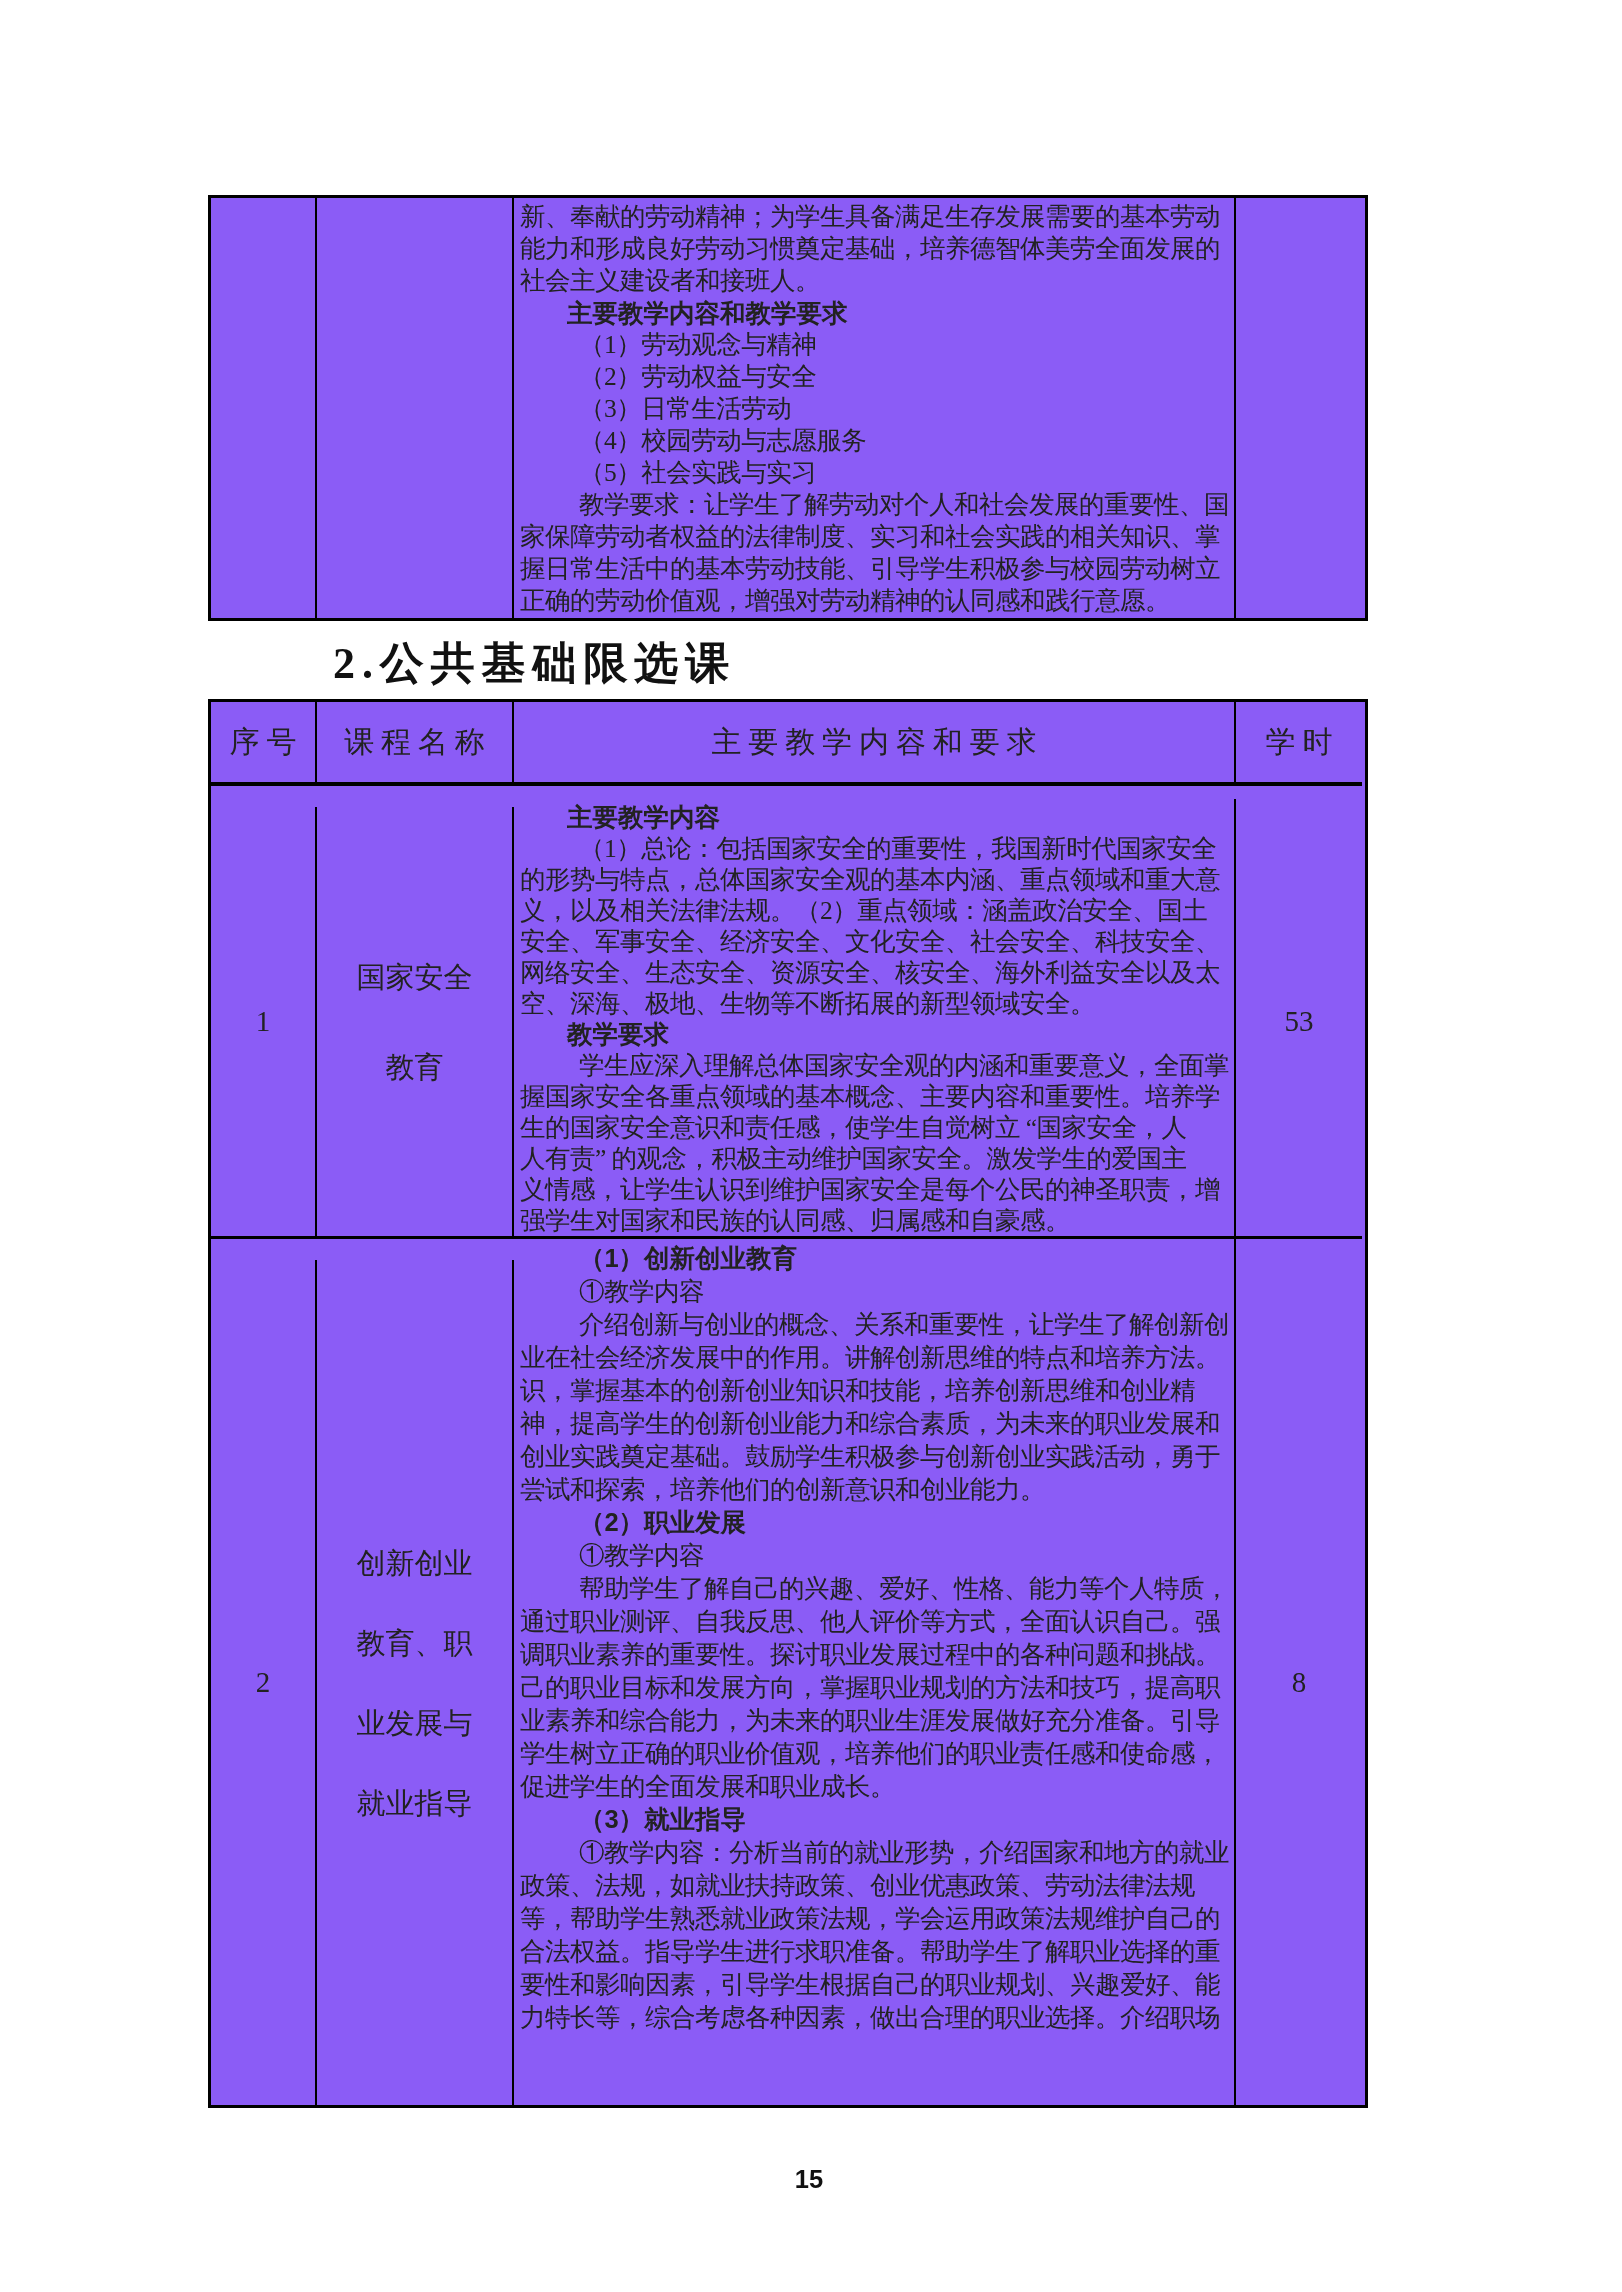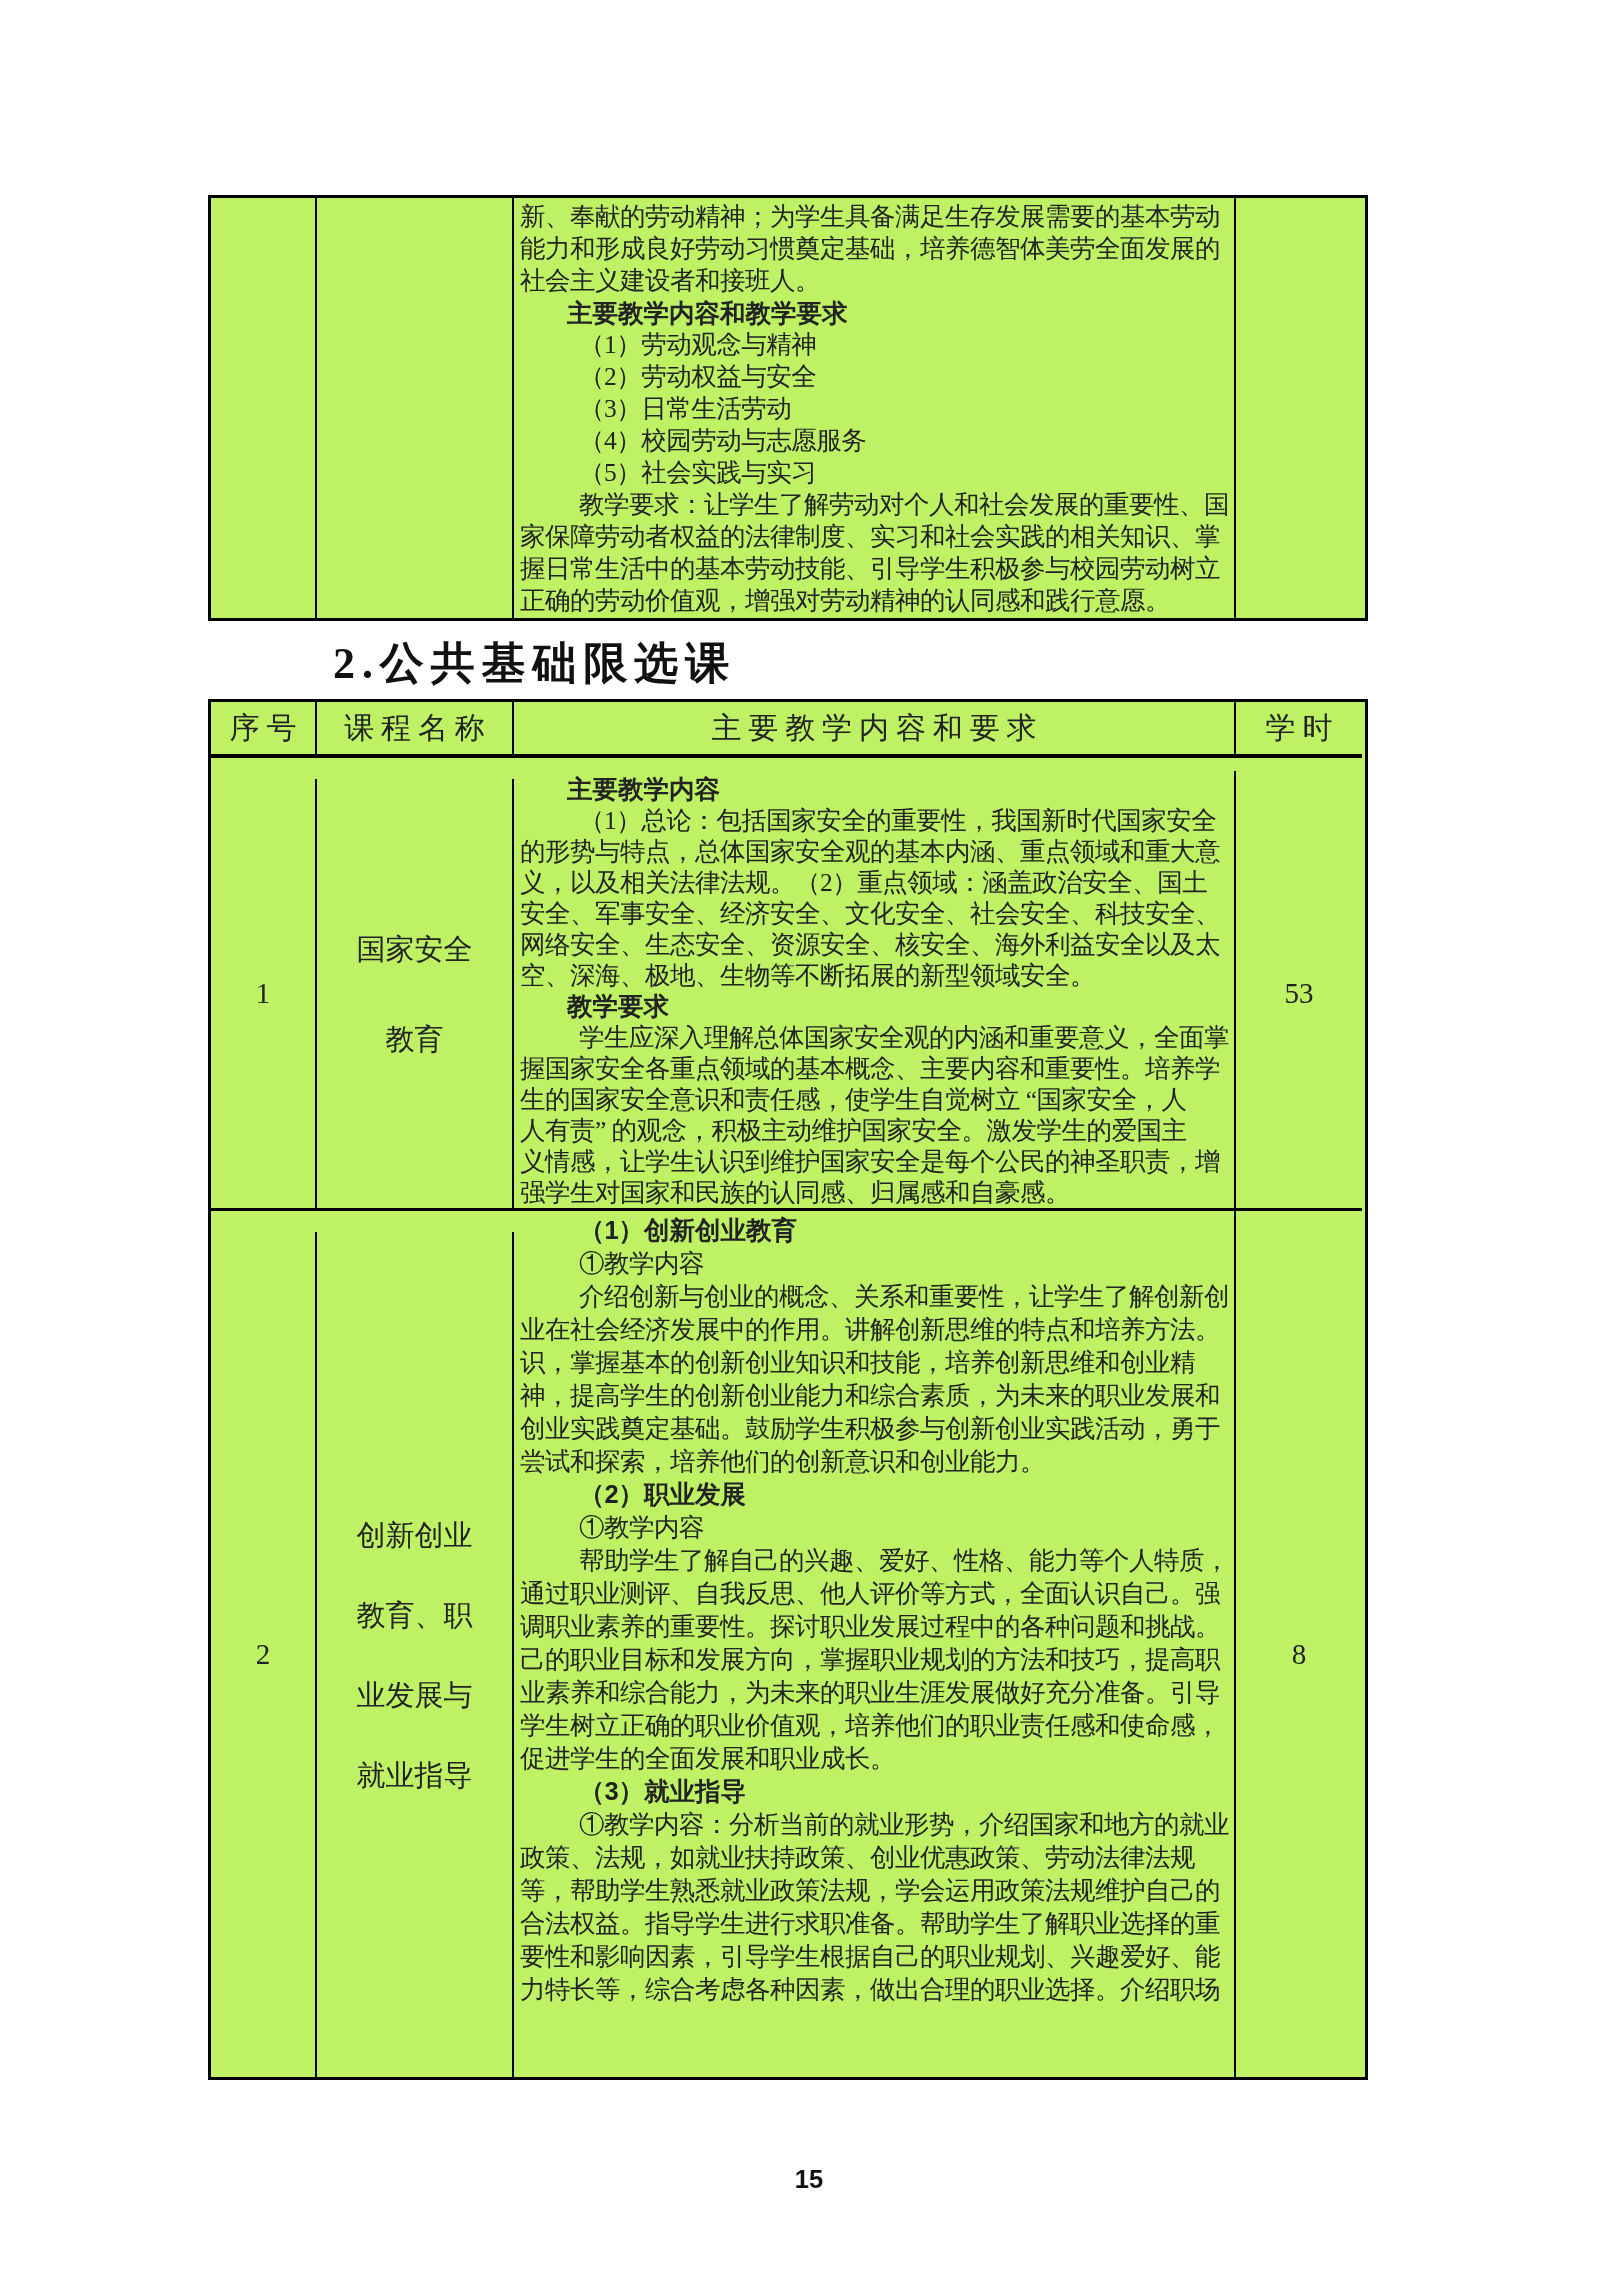--- a/index.html
+++ b/index.html
@@ -1,25 +1,25 @@
 <!DOCTYPE html>
 <html><head>
 <meta charset="utf-8">
 <style>
   html,body{margin:0;padding:0;background:#fff;}
   .page{position:relative;width:1622px;height:2293px;background:#ffffff;overflow:hidden;
         font-family:"Liberation Serif","DejaVu Serif",serif;color:#222;}
   .content{position:absolute;left:208px;top:195px;width:1160px;}
 
   
-  .tbl{display:grid;grid-template-columns:106px 197px 722px 126px;border:3.9px solid #000;background:#bef264;}
+  .tbl{display:grid;grid-template-columns:106px 197px 722px 126px;border:3.9px solid #000;background:#8b5cf6;}
   .cell{border-right:2.9px solid #000;box-sizing:border-box;min-width:0;}
   .cell.last{border-right:none;}
   .rb4 .cell, .cell.rb4{border-bottom:3.9px solid #000;}
-  .hd{border-bottom:4.9px solid #000;height:56px;display:flex;align-items:center;justify-content:center;
+  .hd{border-bottom:4.9px solid #000;height:84px;display:flex;align-items:center;justify-content:center;
       font-size:30px;letter-spacing:6.9px;padding-left:6.9px;white-space:nowrap;}
   .body{padding:2.9px 5.9px 0 5.9px;font-size:25.5px;letter-spacing:-0.5px;}
   .lh33 .tline{line-height:32px;}
   .lh32 .tline{line-height:31px;}
   .lh34 .tline{line-height:33px;}
   .body .tline{white-space:nowrap;}
   .tline.b{font-weight:700;font-family:"Liberation Sans","DejaVu Sans",sans-serif;letter-spacing:0;}
   .tline.ind{padding-left:59px;}
   .tline.ind-sm{padding-left:47px;}
   .mid{display:flex;flex-direction:column;align-items:center;justify-content:center;

